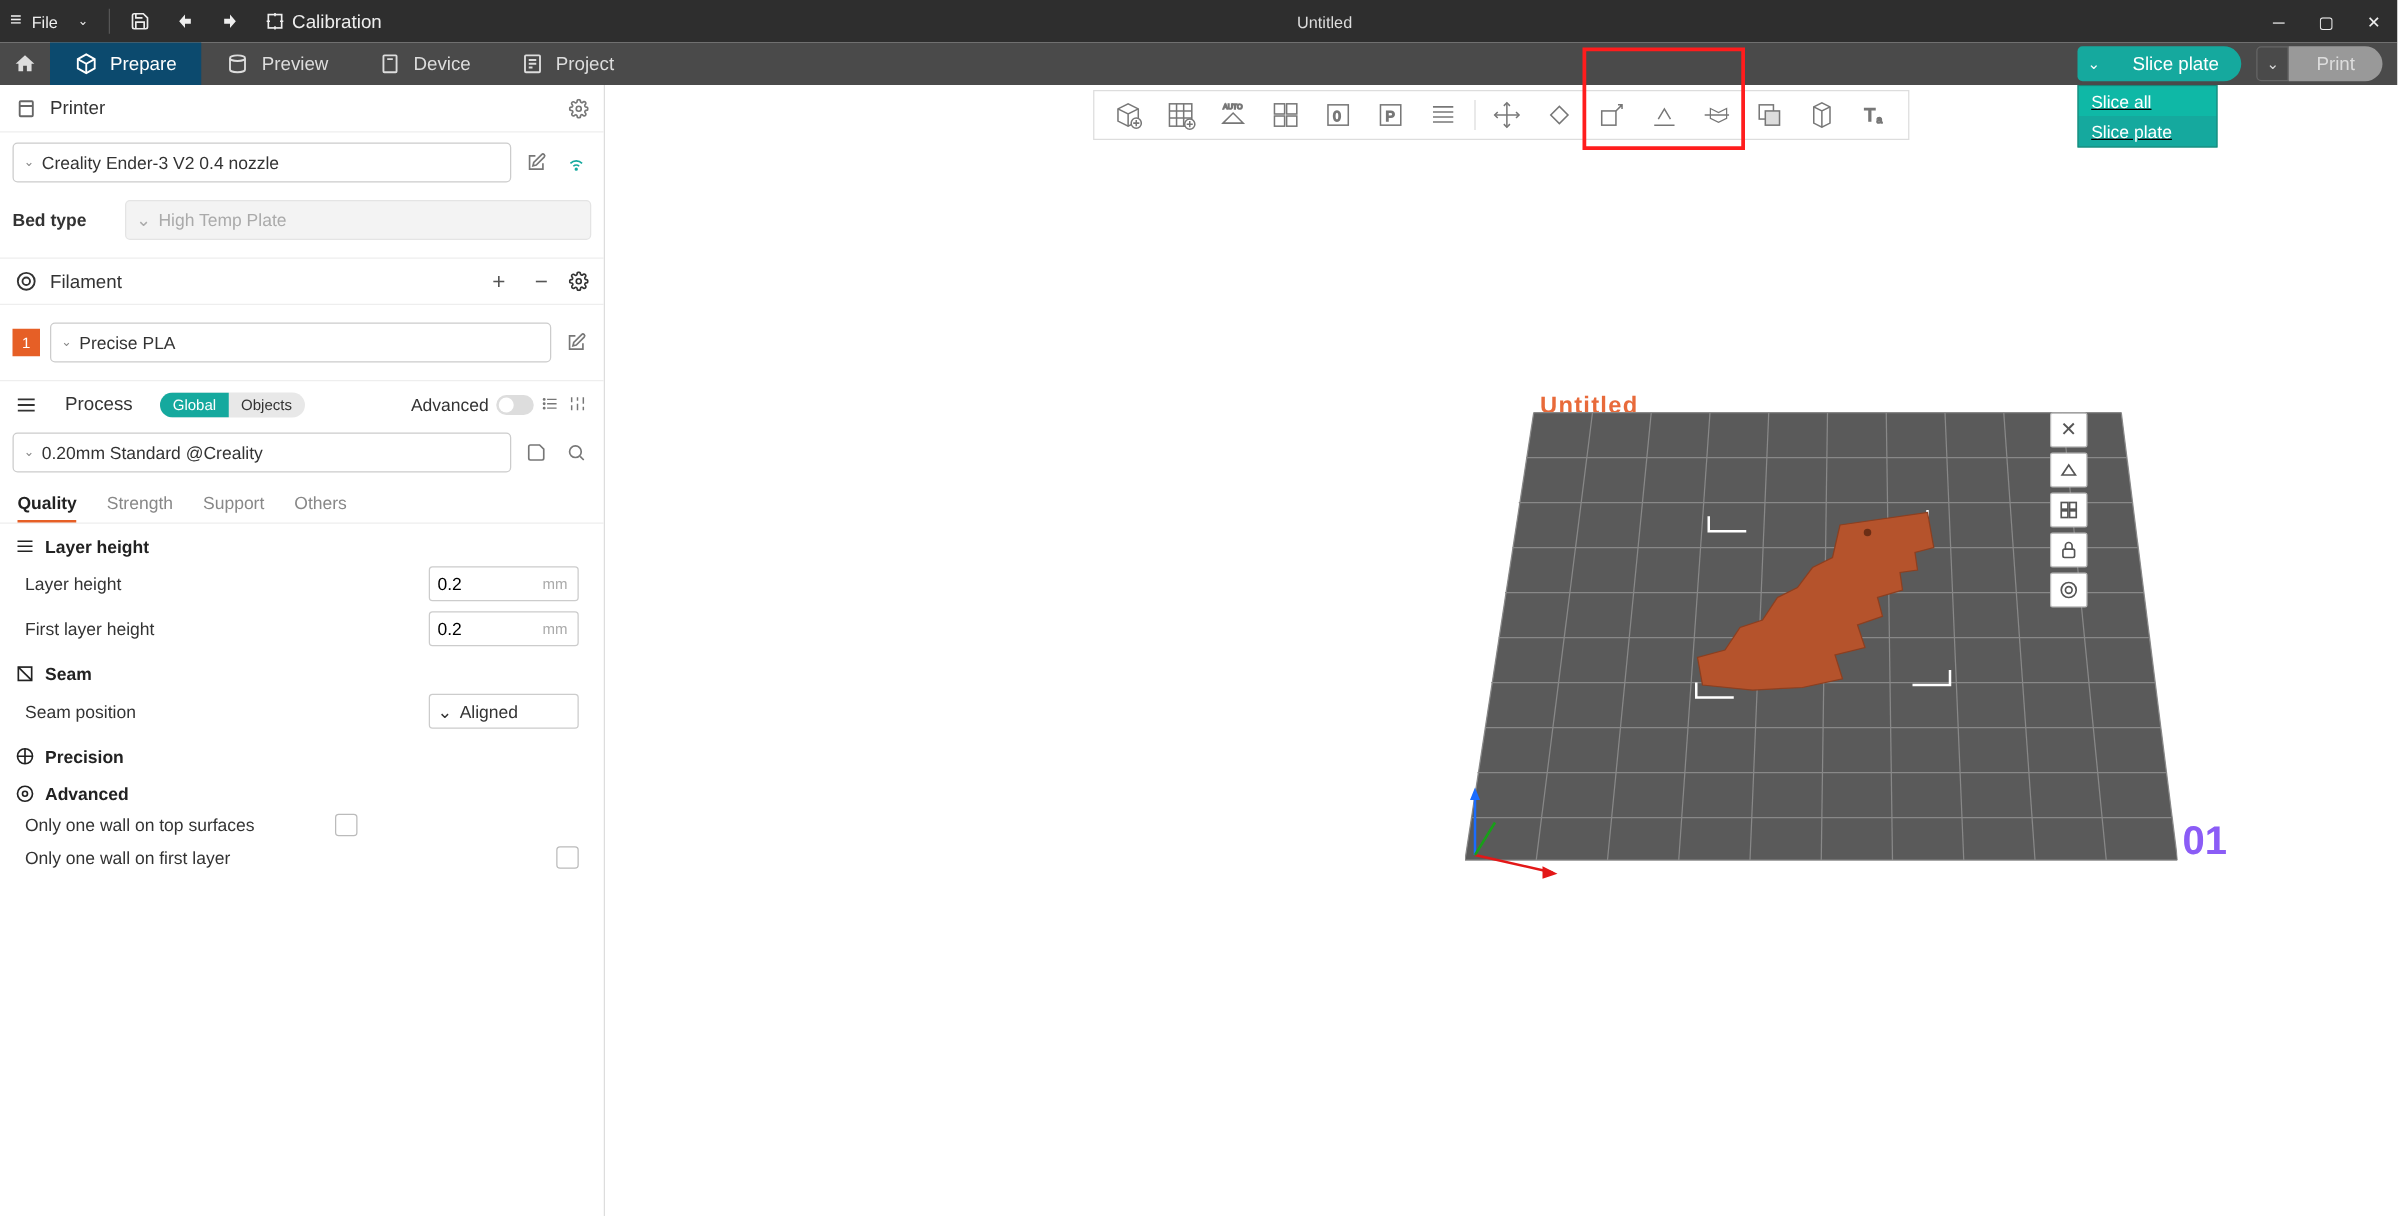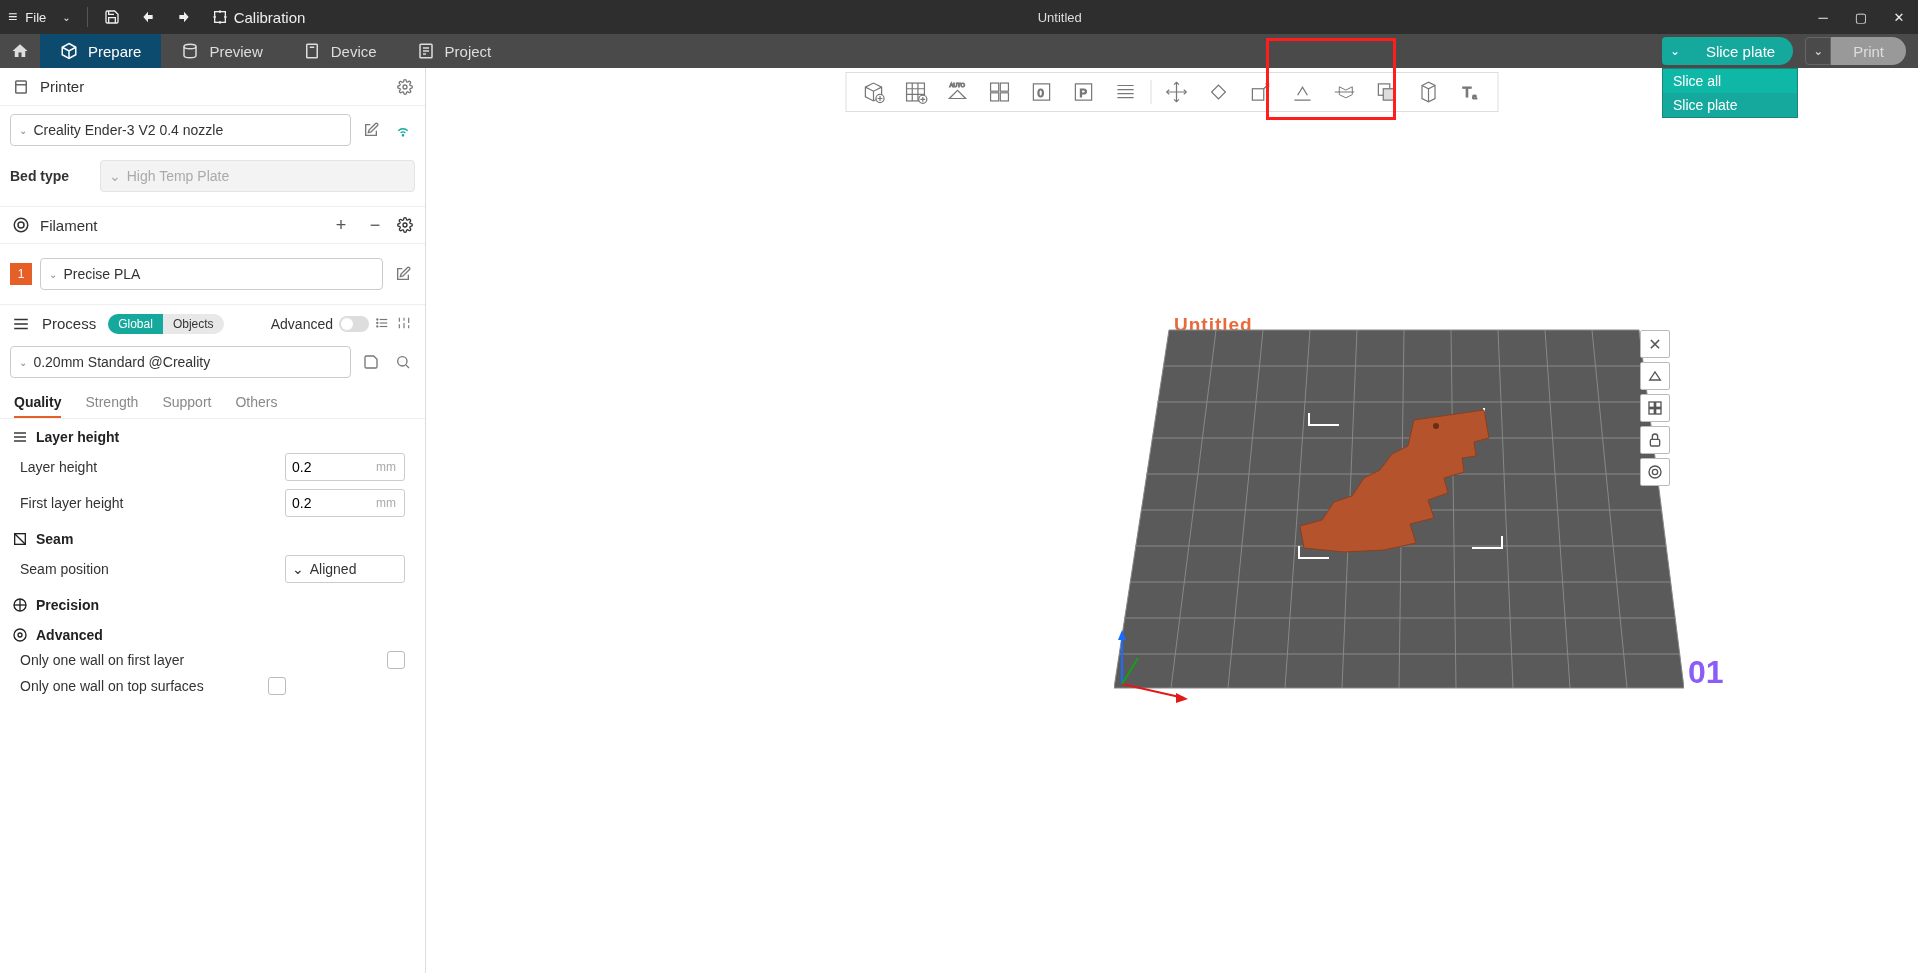--- a/index.html
+++ b/index.html
@@ -17,44 +17,44 @@
 .navbar .home { width: 40px; height: 34px; display: flex; align-items: center; justify-content: center; color: #ddd; }
 .navbar .tab { height: 34px; padding: 0 20px; display: flex; align-items: center; gap: 10px; color: #ddd; font-size: 15px; }
 .navbar .tab.active { background: #0c4a6e; color: #fff; }
 .navbar .spacer { flex: 1; }
 .slice-group { display: flex; position: relative; }
 .slice-dropdown-btn { width: 26px; height: 28px; background: #15a99e; color: #fff; display: flex; align-items: center; justify-content: center; border-radius: 4px 0 0 4px; font-size: 12px; }
 .slice-btn { height: 28px; padding: 0 18px; background: #15a99e; color: #fff; display: flex; align-items: center; font-size: 15px; border-radius: 0 14px 14px 0; }
 .print-group { display: flex; margin: 0 12px; }
 .print-dropdown-btn { width: 26px; height: 28px; background: #4a4a4a; color: #ddd; display: flex; align-items: center; justify-content: center; border-radius: 4px 0 0 4px; font-size: 12px; border: 1px solid #666; }
 .print-btn { height: 28px; padding: 0 22px; background: #999; color: #ddd; display: flex; align-items: center; font-size: 15px; border-radius: 0 14px 14px 0; }
-.slice-menu { position: absolute; top: 31px; left: 0; width: 136px; background: #1fa594; border: 1px solid #17877a; z-index: 10; }
+.slice-menu { position: absolute; top: 31px; left: 0; width: 112px; background: #1fa594; border: 1px solid #17877a; z-index: 10; text-decoration: underline; }
 .slice-menu-item { padding: 4px 10px; color: #fff; background: #15a99e; font-size: 14px; }
 .slice-menu-item.active { background: #0fb8a6; }
 .slice-highlight { position: absolute; border: 3px solid #ff1d1d; pointer-events: none; z-index: 20; }
 .main { display: flex; height: calc(973px - 68px); }
-.sidebar { width: 426px; background: #fff; border-right: 1px solid #ddd; font-size: 14px; color: #333; }
+.sidebar { width: 484px; background: #fff; border-right: 1px solid #ddd; font-size: 14px; color: #333; }
 .section-header { height: 38px; display: flex; align-items: center; padding: 0 12px; gap: 10px; border-bottom: 1px solid #eee; }
 .section-header .icon { width: 18px; color: #666; }
 .section-header .label { flex: 1; font-size: 15px; }
 .section-header .gear { color: #777; }
 .printer-row { display: flex; align-items: center; gap: 8px; padding: 8px 10px; }
 .dropdown { flex: 1; height: 32px; border: 1px solid #ccc; border-radius: 4px; display: flex; align-items: center; padding: 0 8px; gap: 6px; color: #333; }
 .dropdown .chev { font-size: 10px; color: #888; }
 .small-btn { width: 24px; height: 24px; display: flex; align-items: center; justify-content: center; color: #777; }
 .wifi-icon { color: #15a99e; }
 .bed-row { display: flex; align-items: center; gap: 10px; padding: 6px 10px 14px; }
 .bed-label { font-weight: 600; color: #333; width: 80px; }
 .bed-dropdown { flex: 1; height: 32px; background: #f3f3f3; border: 1px solid #e4e4e4; border-radius: 4px; display: flex; align-items: center; padding: 0 8px; gap: 6px; color: #aaa; }
 .filament-header { height: 38px; display: flex; align-items: center; padding: 0 12px; gap: 10px; border-top: 1px solid #eee; border-bottom: 1px solid #eee; }
 .filament-header .label { flex: 1; font-size: 15px; }
 .filament-header .btn { width: 24px; text-align: center; color: #555; font-size: 18px; }
 .filament-row { display: flex; align-items: center; gap: 8px; padding: 14px 10px; }
 .color-swatch { width: 22px; height: 22px; background: #e65f26; color: #fff; display: flex; align-items: center; justify-content: center; font-size: 12px; }
-.process-header { height: 38px; display: flex; align-items: center; padding: 0 12px; gap: 12px; border-top: 1px solid #eee; }
+.process-header { height: 38px; display: flex; align-items: center; padding: 0 12px; gap: 22px; border-top: 1px solid #eee; }
 .process-header .label { font-size: 15px; }
 .pill-toggle { display: flex; background: #e8e8e8; border-radius: 12px; overflow: hidden; font-size: 12px; }
 .pill-toggle .pill { padding: 3px 10px; }
 .pill-toggle .pill.active { background: #15a99e; color: #fff; }
 .advanced-toggle { display: flex; align-items: center; gap: 6px; margin-left: auto; font-size: 14px; }
 .switch { width: 30px; height: 16px; background: #ddd; border-radius: 8px; position: relative; }
 .switch::after { content: ""; width: 12px; height: 12px; background: #fff; border-radius: 50%; position: absolute; top: 2px; left: 2px; }
 .ic-sm { width: 16px; height: 16px; color: #777; }
 .preset-row { display: flex; align-items: center; gap: 8px; padding: 4px 10px 10px; }
 .tabs { display: flex; gap: 24px; padding: 6px 14px 0; border-bottom: 1px solid #eee; }
@@ -366,25 +366,25 @@
     </div>
 
     <div class="group-title">
       <svg width="16" height="16" viewBox="0 0 24 24" fill="none" stroke="currentColor" stroke-width="2">
           <circle cx="12" cy="12" r="3"></circle>
           <circle cx="12" cy="12" r="9"></circle>
         </svg>
       <span>Advanced</span>
     </div>
     <div class="param-row">
+      <span class="param-label" style="max-width:200px;">Only one wall on top surfaces</span>
+      <div class="checkbox"></div>
+    </div>
+    <div class="param-row">
       <span class="param-label">Only one wall on first layer</span>
-      <div class="checkbox"></div>
-    </div>
-    <div class="param-row">
-      <span class="param-label" style="max-width:200px;">Only one wall on top surfaces</span>
       <div class="checkbox"></div>
     </div>
   </div>
 
   <div class="viewport">
     <div class="top-toolbar">
       <div class="tb-btn">
           <svg width="26" height="26" viewBox="0 0 32 32" fill="none" stroke="#777" stroke-width="1.5">
             <path d="M6 10l10-5 10 5v12l-10 5-10-5z"></path>
             <path d="M6 10l10 5 10-5M16 15v12"></path>

